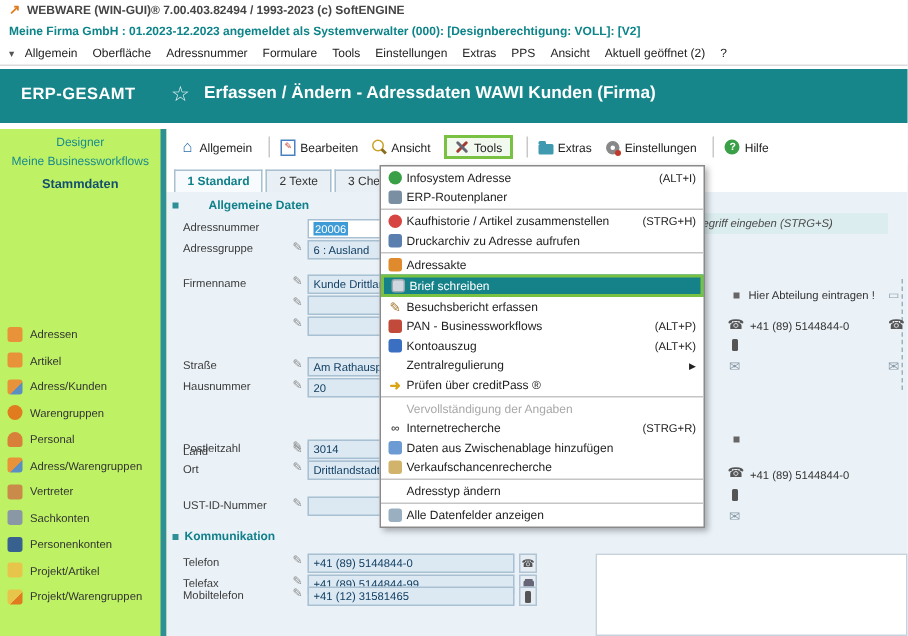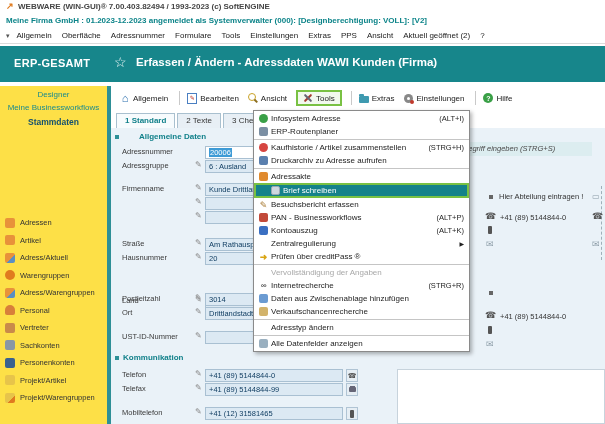--- a/index.html
+++ b/index.html
@@ -18,21 +18,21 @@
   .menubar .mbi{font-size:8px;color:#222;margin-right:10px;white-space:nowrap;}
   .menubar .caret{font-size:7px;color:#555;margin-right:7px;}
 
   
   .band{left:0;top:46px;width:605px;height:36px;background:#17868b;}
   .band .app{position:absolute;left:14px;top:11px;font-size:11px;font-weight:bold;color:#fff;letter-spacing:.3px;}
   .band .star{position:absolute;left:114px;top:8px;font-size:14px;color:#eaf6f6;}
   .band .ttl{position:absolute;left:136px;top:10px;font-size:11.5px;font-weight:bold;color:#fff;}
 
   
-  .sidebar{left:0;top:86px;width:120px;height:338px;background:#fde047;}
+  .sidebar{left:0;top:86px;width:120px;height:338px;background:#bef264;}
   .sb-divider{left:107px;top:86px;width:4px;height:338px;background:#2e8f96;}
   .sb-head{position:absolute;width:107px;text-align:center;font-size:8px;color:#1a8a8e;}
   .sb-sec{position:absolute;width:107px;text-align:center;font-size:8.5px;font-weight:bold;color:#14506e;}
   .sb-list{position:absolute;left:0;top:128px;width:107px;}
   .sb-item{height:17.5px;display:flex;align-items:center;}
   .sb-item .icn{width:10px;height:10px;margin-left:5px;border-radius:2px;flex:none;}
   .sb-item .lb{margin-left:5px;font-size:7.5px;color:#333;white-space:nowrap;}
 
   
   .toolbar{left:111px;top:86px;width:494px;height:24px;background:#fff;display:flex;align-items:center;padding-left:9px;box-sizing:border-box;}
@@ -79,21 +79,21 @@
   
   .cmenu{left:253px;top:110px;width:217px;background:#fff;border:1px solid #8a8a8a;
          box-shadow:2px 2px 4px rgba(0,0,0,.3);padding:1px 0;box-sizing:border-box;z-index:10;}
   .mi{height:13px;display:flex;align-items:center;padding:0 5px 0 2px;}
   .mi .mic{width:15px;height:11px;display:flex;align-items:center;justify-content:center;flex:none;}
   .mi .mg{width:9px;height:9px;border-radius:2px;display:inline-block;}
   .mi .mg.round{border-radius:50%;}
   .mi .mil{font-size:8px;color:#1d1d1d;white-space:nowrap;}
   .mi .mis{margin-left:auto;font-size:7.5px;color:#1d1d1d;white-space:nowrap;}
   .mi.disabled .mil{color:#a8a8a8;}
-  .mi.hl{height:15px;background:#15828a;border:2px solid #79c143;box-sizing:border-box;padding-left:12px;}
+  .mi.hl{height:15px;background:#15828a;border:2px solid #79c143;box-sizing:border-box;padding-left:2px;}
   .mi.hl .mil{color:#fff;}
   .msep{border-top:1px solid #c5c5c5;margin:1px 0;height:0;}
   .subarr{margin-left:auto;font-size:6px;color:#222;}
 
   
   .home-g{font-size:11px;color:#2b6fae;font-weight:bold;line-height:10px;}
   .edit-g{width:9px;height:9px;background:#fff;border:1px solid #4a7fc2;font-size:6px;color:#c0392b;line-height:8px;text-align:center;}
   .mag-circ{width:6px;height:6px;border:1.5px solid #c9a227;border-radius:50%;position:absolute;left:0;top:0;}
   .mag-tail{width:4px;height:1.5px;background:#8a6d1f;position:absolute;left:6px;top:7px;transform:rotate(45deg);}
   .bar{position:absolute;left:4px;top:0;width:2px;height:10px;border-radius:1px;}
@@ -148,33 +148,33 @@
     <div class="sb-item">
         <span class="icn" style="background:#e8923a;"></span>
         <span class="lb">Adressen</span>
       </div>
     <div class="sb-item">
         <span class="icn" style="background:#e8923a;"></span>
         <span class="lb">Artikel</span>
       </div>
     <div class="sb-item">
         <span class="icn" style="background:linear-gradient(135deg,#e8923a 60%,#5b8fc2 60%);"></span>
-        <span class="lb">Adress/Aktuell</span>
+        <span class="lb">Adress/Kunden</span>
       </div>
     <div class="sb-item">
         <span class="icn" style="background:#e07b1f;border-radius:50%;"></span>
         <span class="lb">Warengruppen</span>
       </div>
     <div class="sb-item">
+        <span class="icn" style="background:#d87f3a;border-radius:50% 50% 2px 2px;"></span>
+        <span class="lb">Personal</span>
+      </div>
+    <div class="sb-item">
         <span class="icn" style="background:linear-gradient(135deg,#e8923a 60%,#5b8fc2 60%);"></span>
         <span class="lb">Adress/Warengruppen</span>
-      </div>
-    <div class="sb-item">
-        <span class="icn" style="background:#d87f3a;border-radius:50% 50% 2px 2px;"></span>
-        <span class="lb">Personal</span>
       </div>
     <div class="sb-item">
         <span class="icn" style="background:#c98a4a;"></span>
         <span class="lb">Vertreter</span>
       </div>
     <div class="sb-item">
         <span class="icn" style="background:#8a97a5;"></span>
         <span class="lb">Sachkonten</span>
       </div>
     <div class="sb-item">
@@ -326,21 +326,21 @@
   <span class="ibx">☎</span>
 </div>
 <div class="fr" style="top:383px;">
   <span class="flabel">Telefax</span>
   <span class="pcl">✎</span>
   <span class="inp">+41 (89) 5144844-99</span>
   <span class="ibx">
       <span class="fax-rect"></span>
     </span>
 </div>
-<div class="fr" style="top:407px;padding-left:17px;">
+<div class="fr" style="top:391px;padding-left:17px;">
   <span class="flabel">Mobiltelefon</span>
   <span class="pcl">✎</span>
   <span class="inp">+41 (12) 31581465</span>
   <span class="ibx">
       <span class="mob-rect"></span>
     </span>
 </div>
 
 <div class="rp-text" style="left:383px;top:341px;">E-Mail-Adresse</div>
 

